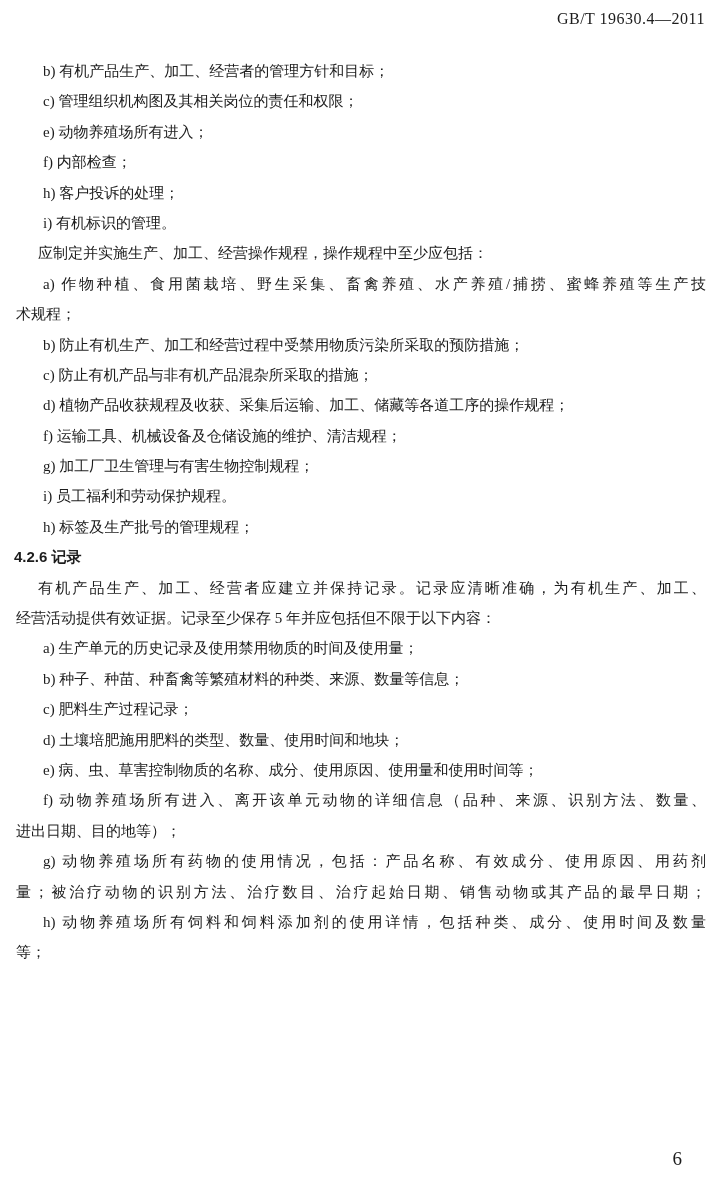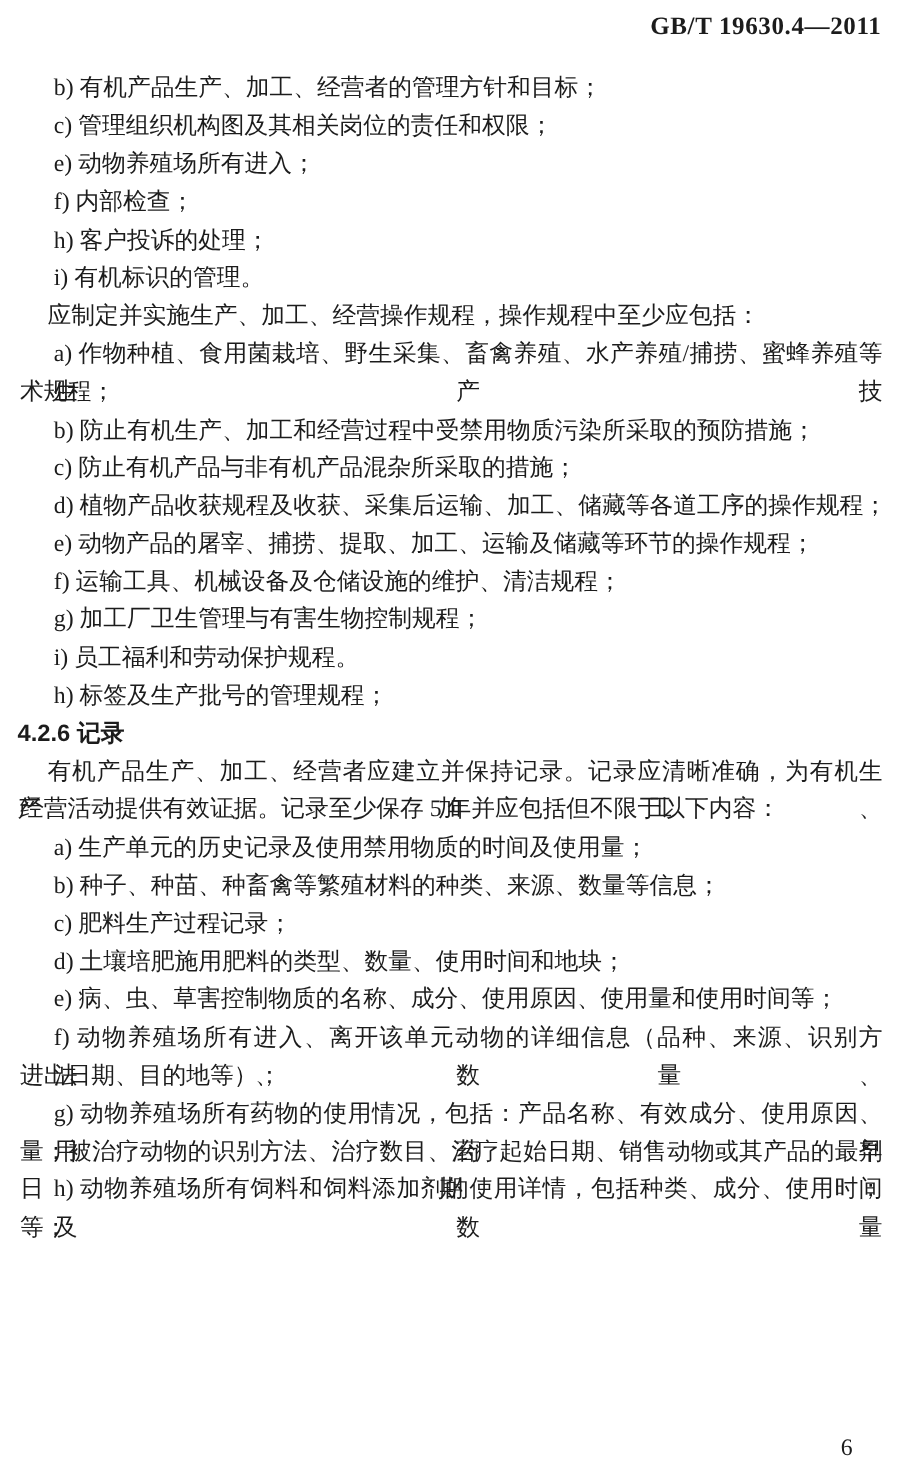--- a/index.html
+++ b/index.html
@@ -12,32 +12,32 @@
     background: #ffffff;
     position: relative;
     overflow: hidden;
     font-family: "Liberation Serif", "DejaVu Serif", serif;
     color: #1c1c1c;
   }
   .doc-header {
     position: absolute;
     top: 10px;
     right: 15px;
-    font-size: 20px;
-    font-weight: bold;
+    font-size: 16px;
+    font-weight: normal;
     font-family: "Liberation Serif", "DejaVu Serif", serif;
     letter-spacing: 0.5px;
   }
   .doc-body {
     position: absolute;
     top: 0;
     left: 14px;
     width: 692px;
     padding-top: 56px;
-    font-size: 19px;
+    font-size: 15px;
   }
   .line {
     height: 30.4px;
     line-height: 30.4px;
     white-space: nowrap;
     overflow: visible;
   }
   .line.full {
     white-space: normal;
     text-align: justify;
@@ -77,21 +77,20 @@
     <div class="line item">e) 动物养殖场所有进入；</div>
     <div class="line item">f) 内部检查；</div>
     <div class="line item">h) 客户投诉的处理；</div>
     <div class="line item">i) 有机标识的管理。</div>
     <div class="line para">应制定并实施生产、加工、经营操作规程，操作规程中至少应包括：</div>
     <div class="line item full">a) 作物种植、食用菌栽培、野生采集、畜禽养殖、水产养殖/捕捞、蜜蜂养殖等生产技</div>
     <div class="line cont">术规程；</div>
     <div class="line item">b) 防止有机生产、加工和经营过程中受禁用物质污染所采取的预防措施；</div>
     <div class="line item">c) 防止有机产品与非有机产品混杂所采取的措施；</div>
     <div class="line item">d) 植物产品收获规程及收获、采集后运输、加工、储藏等各道工序的操作规程；</div>
-    <div class="line item">e) 动物产品的屠宰、捕捞、提取、加工、运输及储藏等环节的操作规程；</div>
     <div class="line item">f) 运输工具、机械设备及仓储设施的维护、清洁规程；</div>
     <div class="line item">g) 加工厂卫生管理与有害生物控制规程；</div>
     <div class="line item">i) 员工福利和劳动保护规程。</div>
     <div class="line item">h) 标签及生产批号的管理规程；</div>
     <div class="line heading">4.2.6 记录</div>
     <div class="line para full">有机产品生产、加工、经营者应建立并保持记录。记录应清晰准确，为有机生产、加工、</div>
     <div class="line cont">经营活动提供有效证据。记录至少保存 5 年并应包括但不限于以下内容：</div>
     <div class="line item">a) 生产单元的历史记录及使用禁用物质的时间及使用量；</div>
     <div class="line item">b) 种子、种苗、种畜禽等繁殖材料的种类、来源、数量等信息；</div>
     <div class="line item">c) 肥料生产过程记录；</div>

